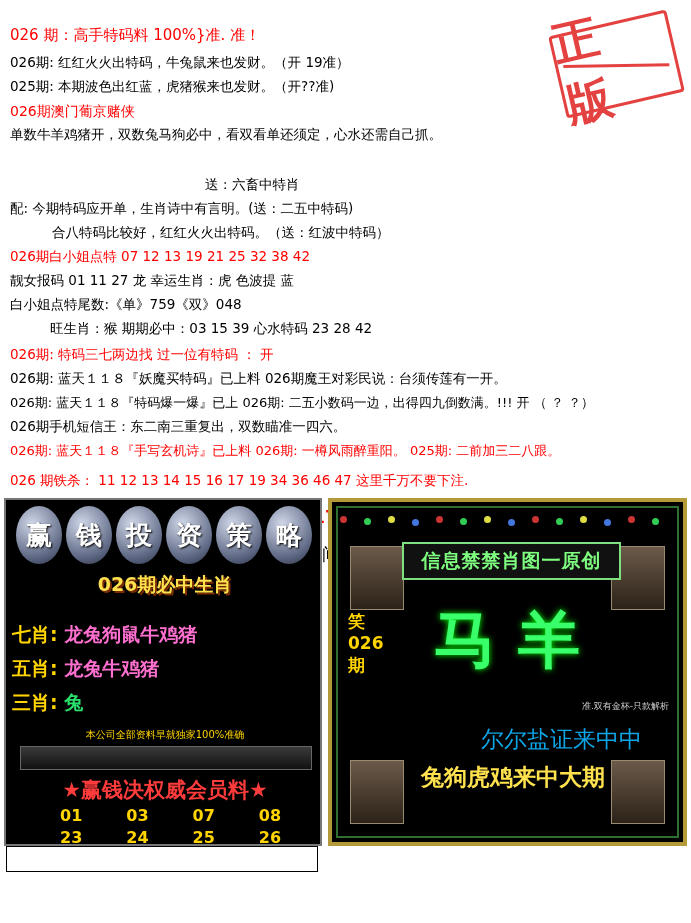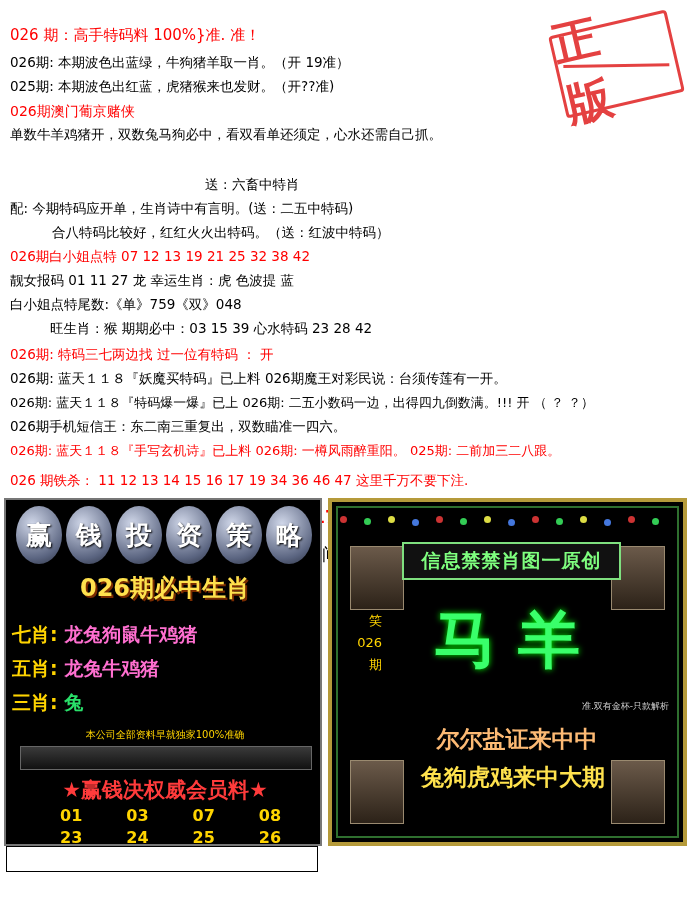--- a/index.html
+++ b/index.html
@@ -22,58 +22,58 @@
   }
   .stamp .slash{position:absolute;left:4px;top:50%;width:106px;height:3px;background:#e02020;transform:rotate(12deg);}
   .center-line{position:absolute;left:0;width:691px;text-align:center;white-space:nowrap;}
   
   .imgrow{position:absolute;left:4px;top:498px;width:683px;height:348px;}
   .leftimg{position:absolute;left:0;top:0;width:318px;height:348px;background:#000;border:2px solid #777;box-sizing:border-box;overflow:hidden;}
   .rightimg{position:absolute;left:324px;top:0;width:359px;height:348px;background:#000;border:4px solid #b59a3a;box-sizing:border-box;overflow:hidden;}
   .lg-title{position:absolute;left:8px;top:6px;width:300px;height:58px;display:flex;}
   .lg-ball{flex:1;margin:0 2px;border-radius:50%;background:radial-gradient(circle at 35% 30%,#cfd6e8,#5a6480 70%,#2b3040);
            display:flex;align-items:center;justify-content:center;color:#fff;font-weight:bold;font-size:26px;text-shadow:1px 1px 2px #000;}
-  .lg-sub{position:absolute;left:6px;top:72px;width:306px;text-align:center;color:#ffe14d;font-size:24px;font-weight:bold;
+  .lg-sub{position:absolute;left:6px;top:72px;width:306px;text-align:center;color:#ffe14d;font-size:19px;font-weight:bold;
           text-shadow:2px 2px 0 #7a2b00;}
   .lg-line{position:absolute;width:306px;left:6px;text-align:left;font-size:19px;font-weight:bold;text-decoration:underline;}
   .lg-yellow{color:#ffd400;}
   .lg-green{color:#29e06a;}
   .lg-pink{color:#ff6fd0;}
   .lg-mid{position:absolute;left:18px;top:228px;width:282px;text-align:center;color:#ffd400;font-size:10px;}
   .lg-bar{position:absolute;left:14px;top:246px;width:290px;height:22px;background:linear-gradient(#3a3a3a,#111);border:1px solid #666;}
   .lg-member{position:absolute;left:6px;top:276px;width:306px;text-align:center;color:#ff3b3b;font-size:21px;font-weight:bold;}
   .numgrid{position:absolute;left:10px;top:306px;width:300px;}
   .numgrid .nrow{display:flex;justify-content:space-between;margin-bottom:3px;}
   .numgrid .n{width:26px;text-align:center;color:#ffd400;font-size:16px;font-weight:bold;margin-left:44px;}
   .rg-frame{position:absolute;left:4px;top:4px;right:4px;bottom:4px;border:2px solid #2f6f2f;}
   .rg-banner{position:absolute;left:70px;top:40px;width:215px;height:34px;background:#111;border:2px solid #7fe07f;
              display:flex;align-items:center;justify-content:center;color:#7fff7f;font-size:19px;font-weight:bold;letter-spacing:1px;text-align:right;}
   .rg-big{position:absolute;left:96px;top:96px;width:180px;text-align:center;color:#39ff6a;font-size:62px;font-weight:bold;letter-spacing:22px;
           text-shadow:0 0 6px #0f0;}
-  .rg-side{position:absolute;left:16px;top:108px;width:34px;text-align:right;color:#ffd400;font-size:13px;font-weight:normal;line-height:22px;}
-  .rg-l1{position:absolute;left:60px;top:222px;width:250px;text-align:center;color:#fdba74;font-size:23px;font-weight:bold;}
+  .rg-side{position:absolute;left:16px;top:108px;width:34px;text-align:left;color:#ffd400;font-size:17px;font-weight:bold;line-height:22px;}
+  .rg-l1{position:absolute;left:60px;top:222px;width:250px;text-align:right;color:#0ea5e9;font-size:23px;font-weight:normal;}
   .rg-l2{position:absolute;left:46px;top:260px;width:270px;text-align:center;color:#ffe24d;font-size:23px;font-weight:bold;}
   .rg-note{position:absolute;right:14px;top:198px;color:#cccccc;font-size:9px;}
   .face{position:absolute;width:52px;height:62px;background:linear-gradient(#6b5a4a,#2c2218);border:1px solid #9a8a70;}
   .dots{position:absolute;left:8px;top:14px;width:342px;height:14px;}
   .dot{position:absolute;width:7px;height:7px;border-radius:50%;}
   .whitebox{position:absolute;left:6px;top:846px;width:310px;height:24px;background:#fff;border:1px solid #000;}
 </style>
 </head>
 <body>
 
 <div class="page">
 
   <div class="stamp">
     <span>正 版</span>
     <span class="slash"></span>
   </div>
 
   <div class="txt red" style="left:10px;top:28px;font-size:15px;">026 期：高手特码料 100%}准. 准！</div>
-  <div class="txt black" style="left:10px;top:56px;">026期: 本期波色出蓝绿，牛狗猪羊取一肖。（开 19准）</div>
+  <div class="txt black" style="left:10px;top:56px;">026期: 红红火火出特码，牛兔鼠来也发财。（开 19准）</div>
   <div class="txt black" style="left:10px;top:80px;">025期: 本期波色出红蓝，虎猪猴来也发财。（开??准)</div>
   <div class="txt red" style="left:10px;top:104px;font-size:14px;">026期澳门葡京赌侠</div>
   <div class="txt black" style="left:10px;top:128px;">单数牛羊鸡猪开，双数兔马狗必中，看双看单还须定，心水还需自己抓。</div>
   <div class="txt black" style="left:205px;top:178px;">送：六畜中特肖</div>
   <div class="txt black" style="left:10px;top:202px;">配:  今期特码应开单，生肖诗中有言明。(送：二五中特码)</div>
   <div class="txt black" style="left:52px;top:226px;">合八特码比较好，红红火火出特码。（送：红波中特码）</div>
   <div class="txt red" style="left:10px;top:250px;">026期白小姐点特 07  12  13  19  21  25  32  38  42</div>
   <div class="txt black" style="left:10px;top:274px;">靓女报码 01  11  27  龙  幸运生肖：虎  色波提  蓝</div>
   <div class="txt black" style="left:10px;top:298px;">白小姐点特尾数:《单》759《双》048</div>
   <div class="txt black" style="left:10px;top:322px;padding-left:40px;">旺生肖：猴  期期必中：03  15  39   心水特码 23  28  42</div>

